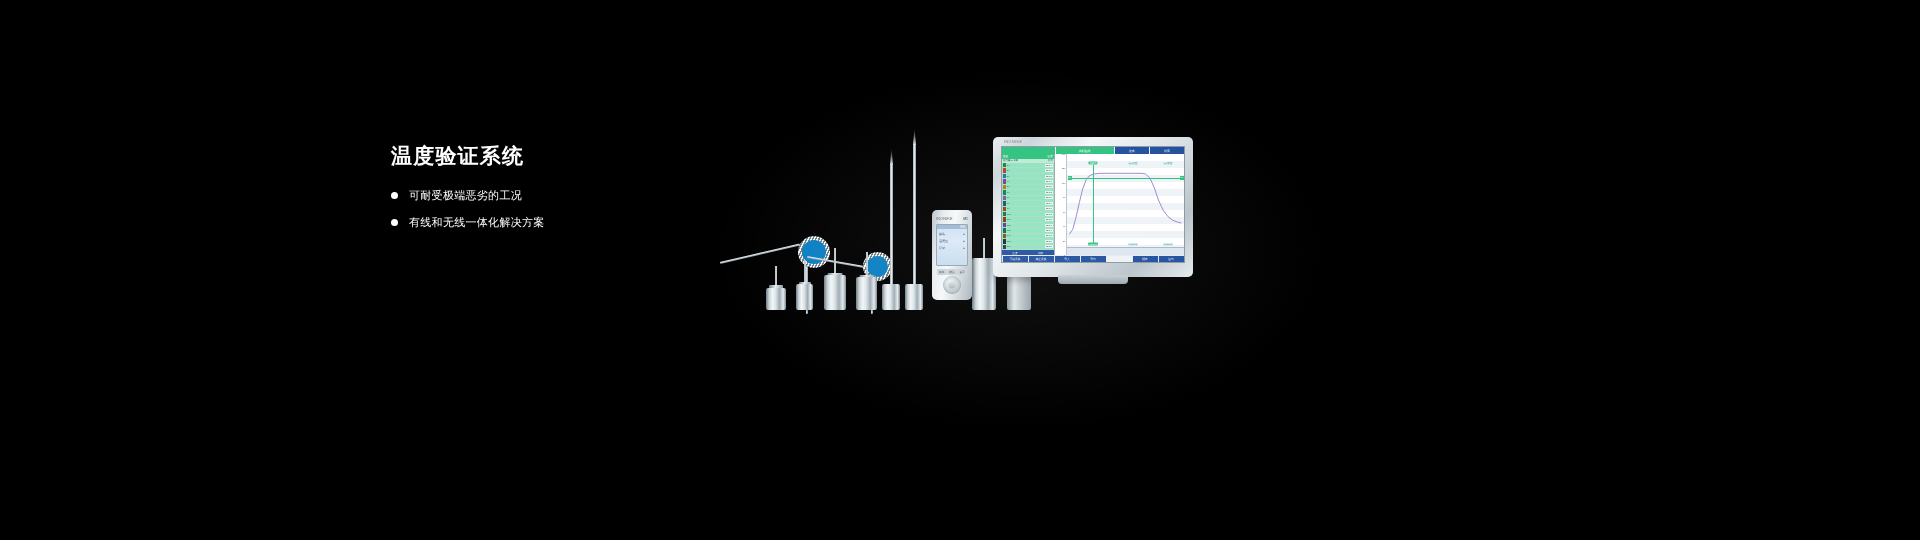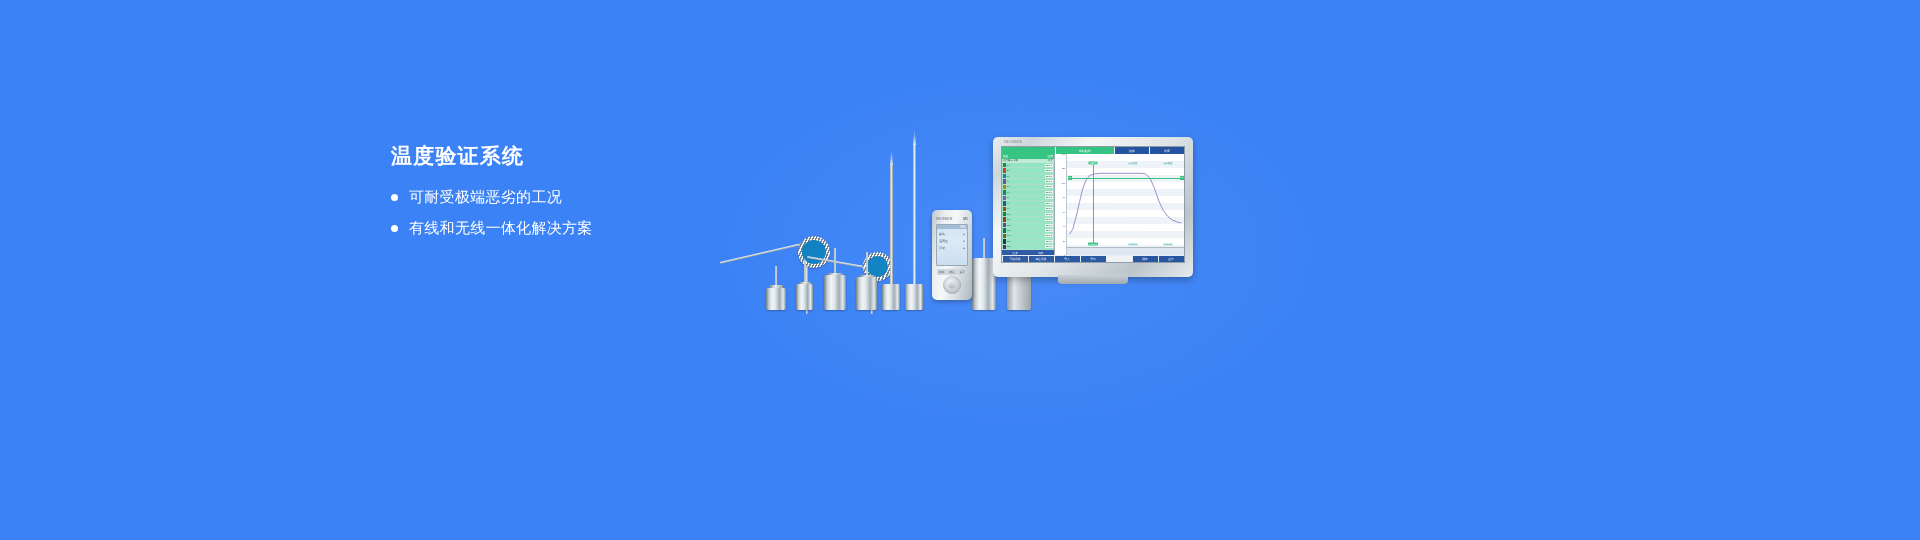--- a/index.html
+++ b/index.html
@@ -4,21 +4,21 @@
 <style>
   * { margin:0; padding:0; box-sizing:border-box; }
   html,body { width:1920px; height:540px; overflow:hidden; }
   body {
     font-family:"Liberation Sans","DejaVu Sans",sans-serif;
     background:#0b7fc2;
     position:relative;
   }
   #banner {
     position:absolute; inset:0;
-    background:#3b82f6;
+    background:#000000;
     overflow:hidden;
     text-decoration:underline;
   }
   
   #banner::after{
     content:""; position:absolute; left:700px; top:60px;
     width:640px; height:380px; border-radius:50%;
     background:radial-gradient(ellipse at 50% 50%, rgba(255,255,255,.07), rgba(255,255,255,0) 68%);
     pointer-events:none;
   }
@@ -29,21 +29,21 @@
     color:#ffffff; font-size:21px; font-weight:bold;
     letter-spacing:1.2px; line-height:1.25;
   }
   #subtitle {
     color:#eaf5fc; font-size:13px; font-weight:normal;
     letter-spacing:.2px; margin-top:21px; white-space:nowrap;
   }
   #bullets { margin-top:19px; }
   .bullet {
     display:flex; align-items:center;
-    color:#ffffff; font-size:15px; letter-spacing:.3px;
+    color:#ffffff; font-size:11px; letter-spacing:.3px;
     margin-bottom:12px;
   }
   .dot {
     width:7px; height:7px; border-radius:50%;
     background:#ffffff; margin-right:11px; flex:0 0 auto;
   }
 
   
   #products { position:absolute; left:700px; top:120px; width:520px; height:190px; }
 

